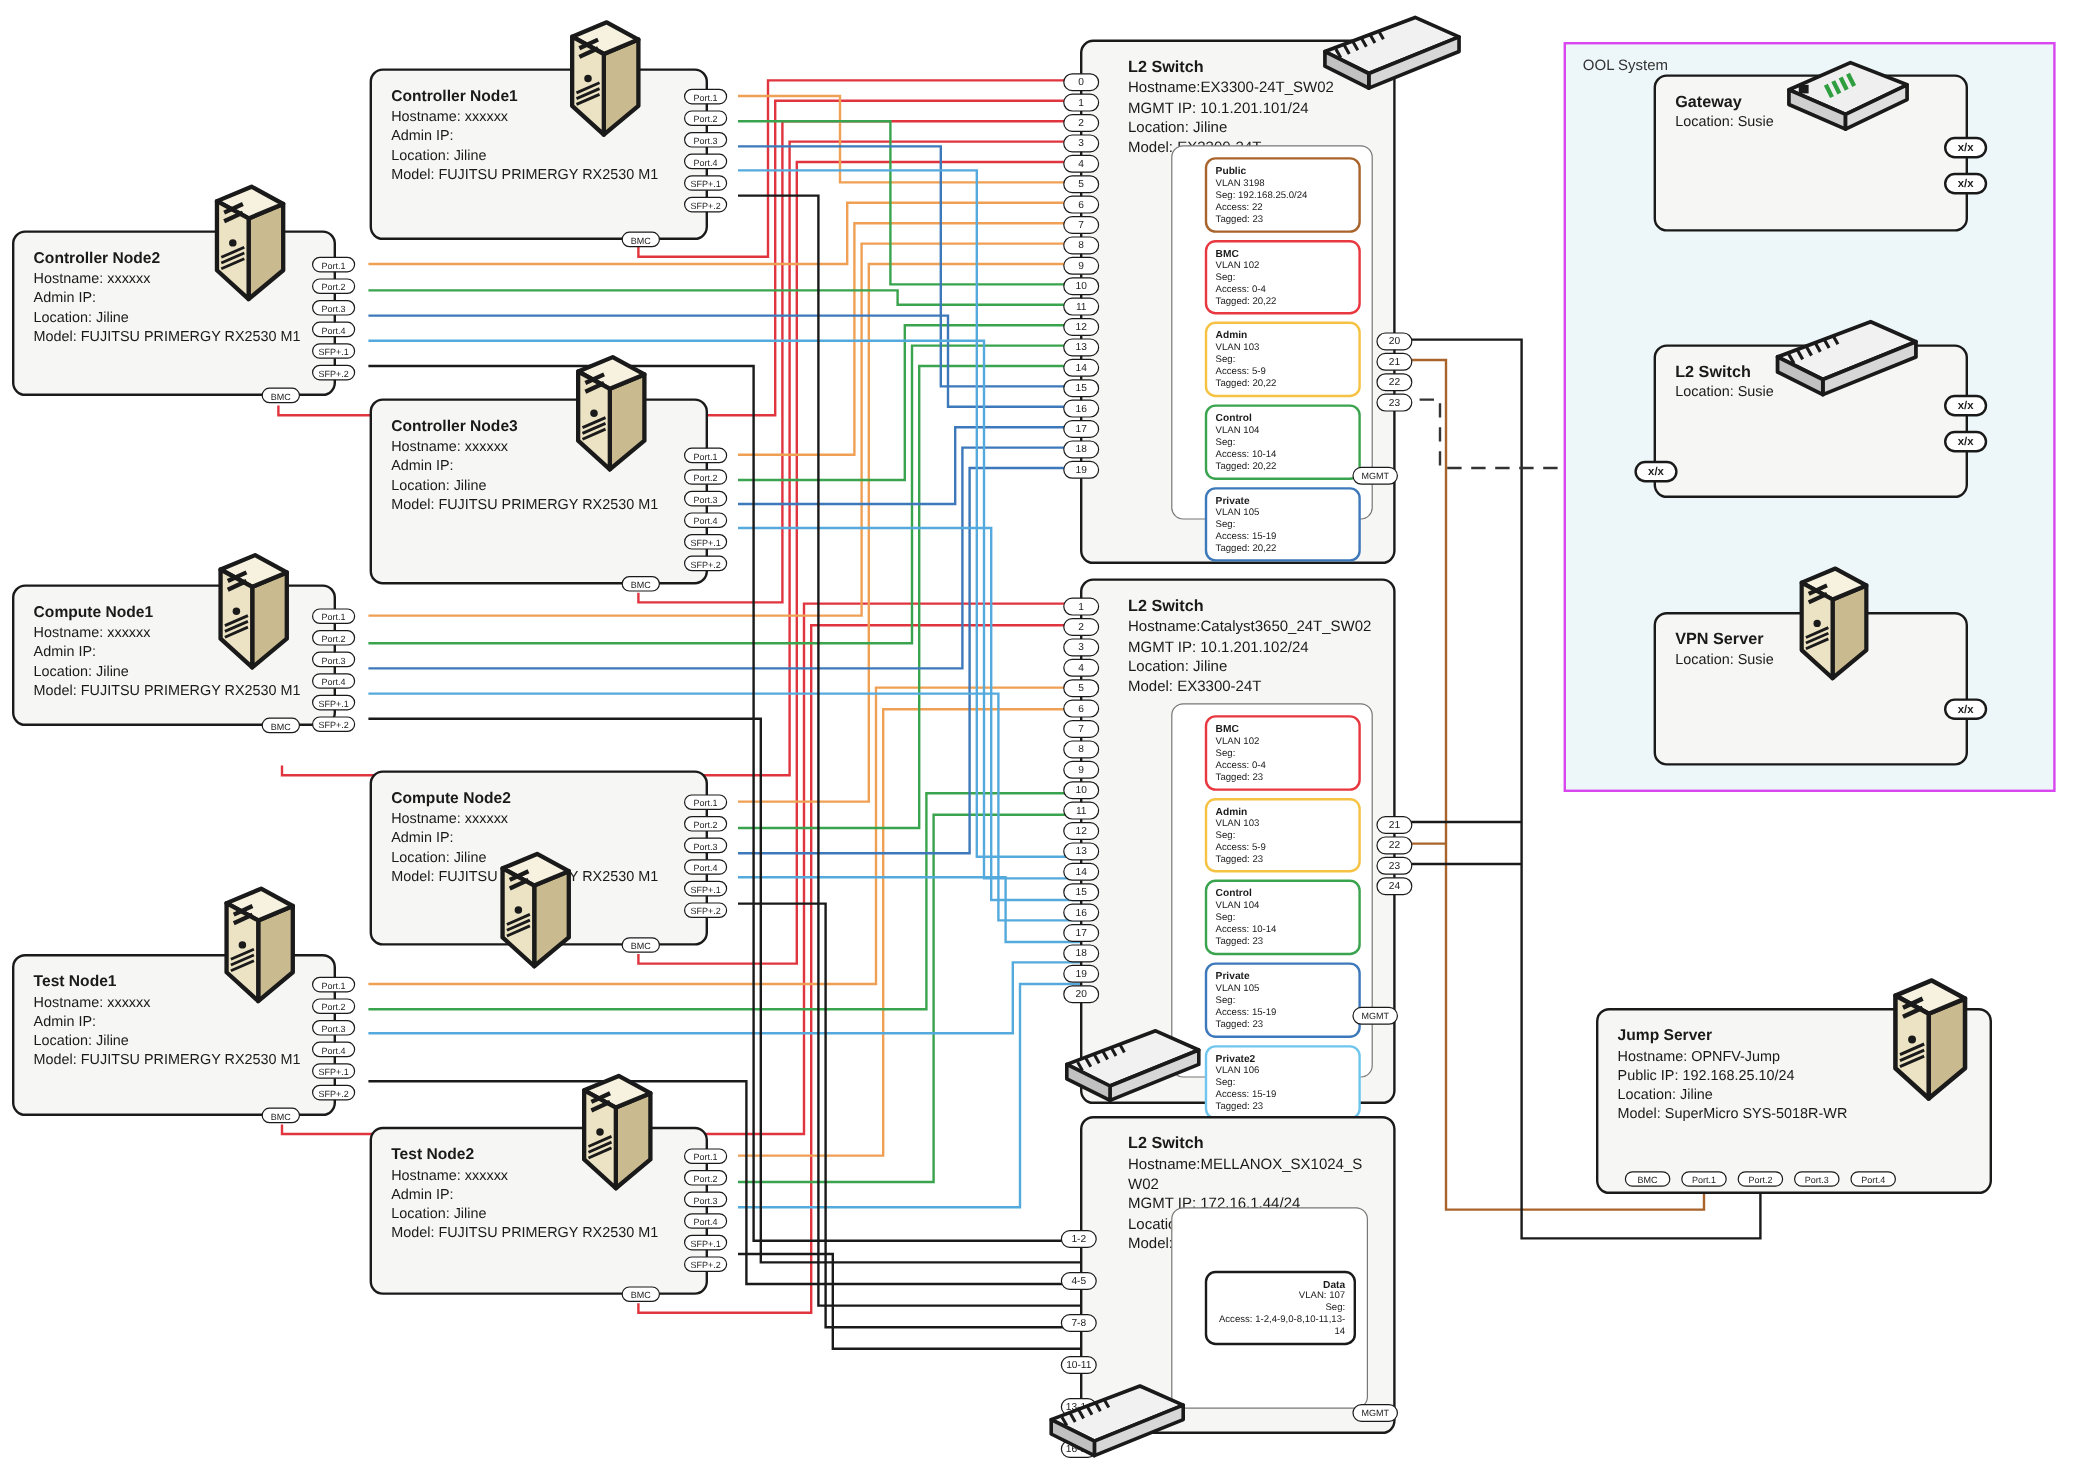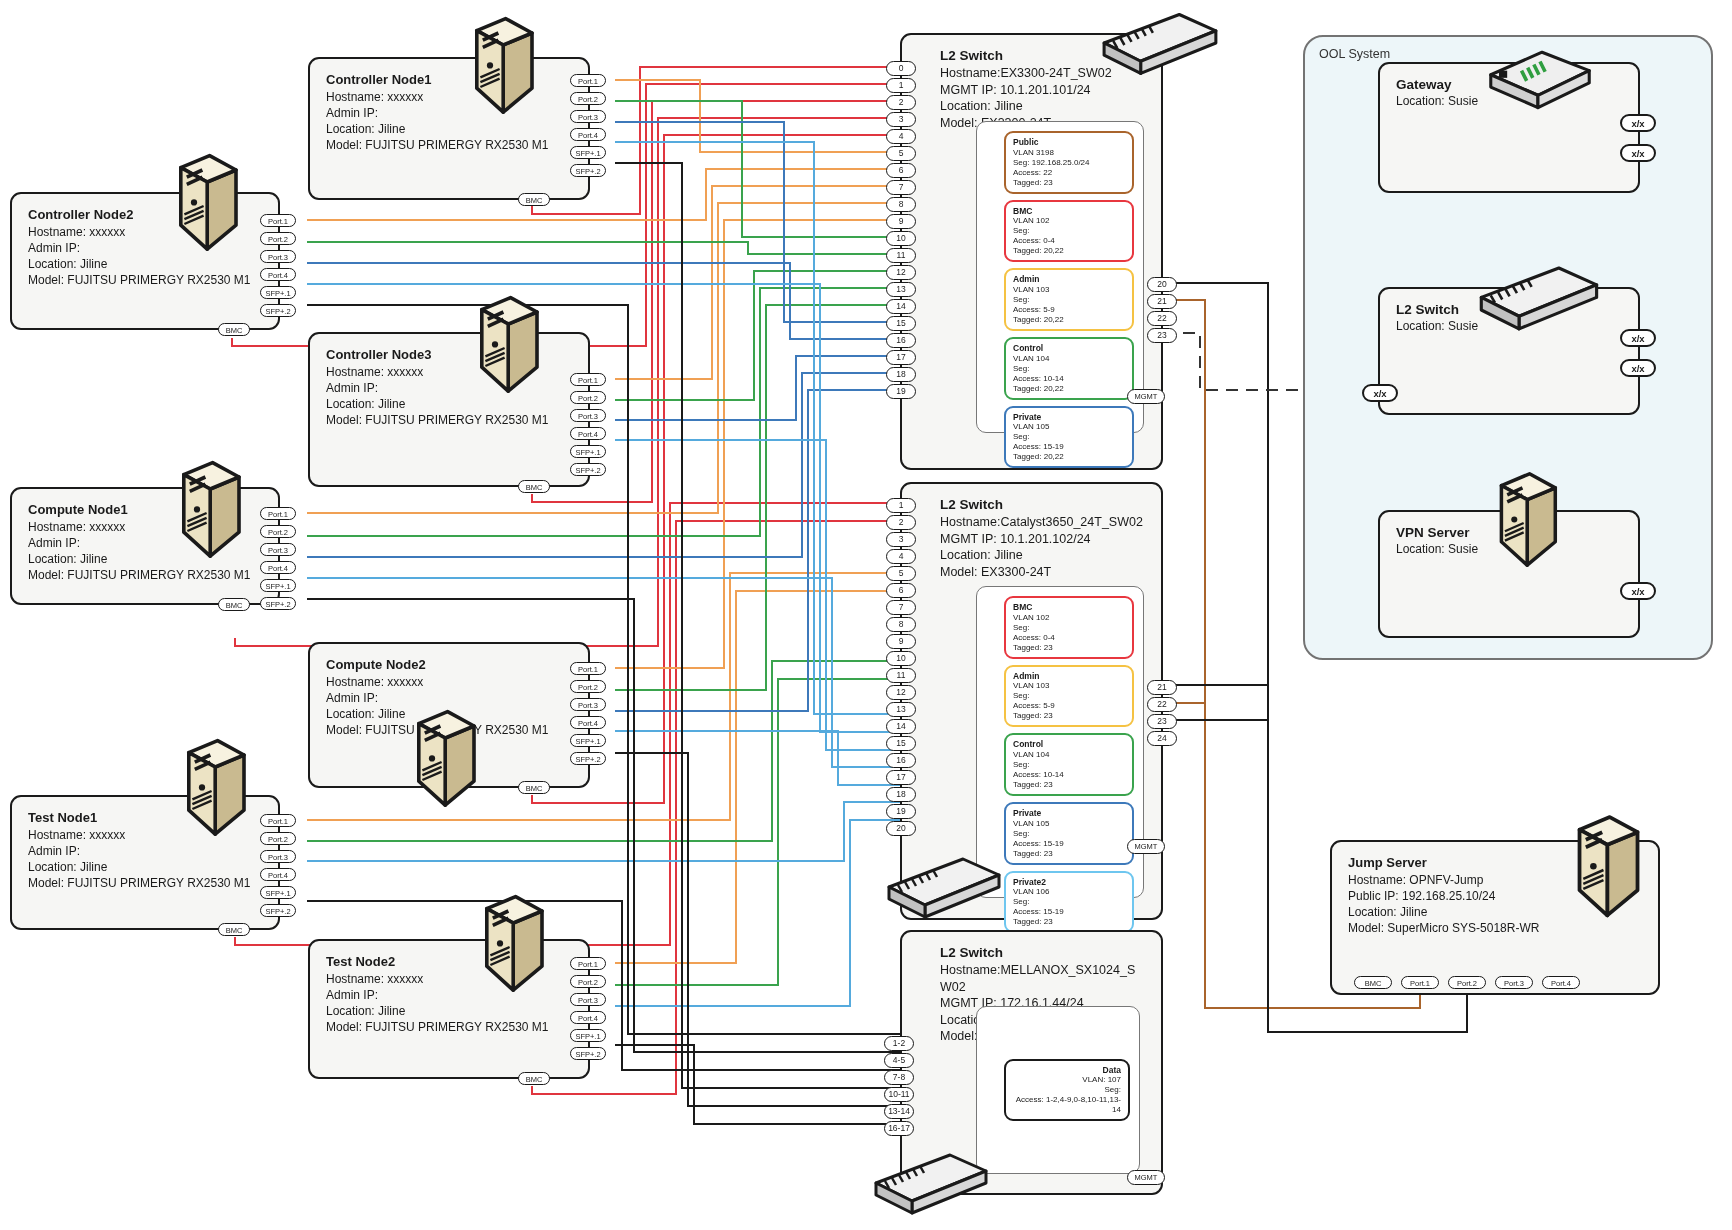--- a/index.html
+++ b/index.html
@@ -1,21 +1,21 @@
 <!DOCTYPE html>
 <html><head>
 <meta charset="utf-8">
 <style>
   html,body{margin:0;padding:0;}
   body{width:1732px;height:1230px;position:relative;background:#ffffff;
        font-family:"Liberation Sans",sans-serif;color:#1a1a1a;overflow:hidden;}
   #wires{position:absolute;left:0;top:0;z-index:1;}
   .node,.swbox,.oolbox,.jumpbox{position:absolute;background:#f6f6f4;border:2px solid #1a1a1a;
        border-radius:11px;z-index:2;box-sizing:border-box;}
-  .ool{position:absolute;background:#edf6f9;border:2px solid #737373;border-radius:20px;z-index:1;box-sizing:border-box;}
+  .ool{position:absolute;background:#edf6f9;border:2px solid #d946ef;border-radius:0;z-index:1;box-sizing:border-box;}
   .oollabel{font-size:12.5px;padding:10px 0 0 14px;color:#333;}
   .ntext{padding:13px 6px 0 16px;}
   .ntitle{font-weight:bold;font-size:13px;margin-bottom:2px;}
   .nline{font-size:12px;line-height:1.34;}
   .pcol{position:absolute;display:flex;flex-direction:column;gap:5px;z-index:4;}
   .pill{display:block;background:#fff;border:1.6px solid #1a1a1a;border-radius:8px;
         font-size:7.5px;width:36px;height:13px;line-height:13px;text-align:center;
         box-sizing:border-box;white-space:nowrap;}
   .swpill{width:30px;font-size:8.5px;height:15px;line-height:13px;border-radius:9px;}
   .bmcpill{position:absolute;width:32px;z-index:4;}
@@ -438,21 +438,21 @@
 </div>
 
 <div class="swbox" style="left:900px;top:930px;width:263px;height:265px">
   <div class="swtext">
     <div class="swtitle">L2 Switch</div>
     <div class="swline" style="width:200px">Hostname:MELLANOX_SX1024_SW02</div>
     <div class="swline">MGMT IP: 172.16.1.44/24</div>
     <div class="swline">Location: Jiline</div>
     <div class="swline">Model: Mellanox SX1024</div>
   </div>
-  <div class="pcol" style="left:-18px;top:104px;gap:2px">
+  <div class="pcol" style="left:-18px;top:93px;gap:20px">
       <span class="pill swpill wide">1-2</span>
       <span class="pill swpill wide">4-5</span>
       <span class="pill swpill wide">7-8</span>
       <span class="pill swpill wide">10-11</span>
       <span class="pill swpill wide">13-14</span>
       <span class="pill swpill wide">16-17</span>
     </div>
   <span class="pill mgmtpill" style="right:-4px;top:238px">MGMT</span>
   <div class="vwrap" style="left:74px;top:74px;width:164px;height:168px;justify-content:center">
     <div class="vlan" style="border-color: rgb(26, 26, 26); text-align: right;">

